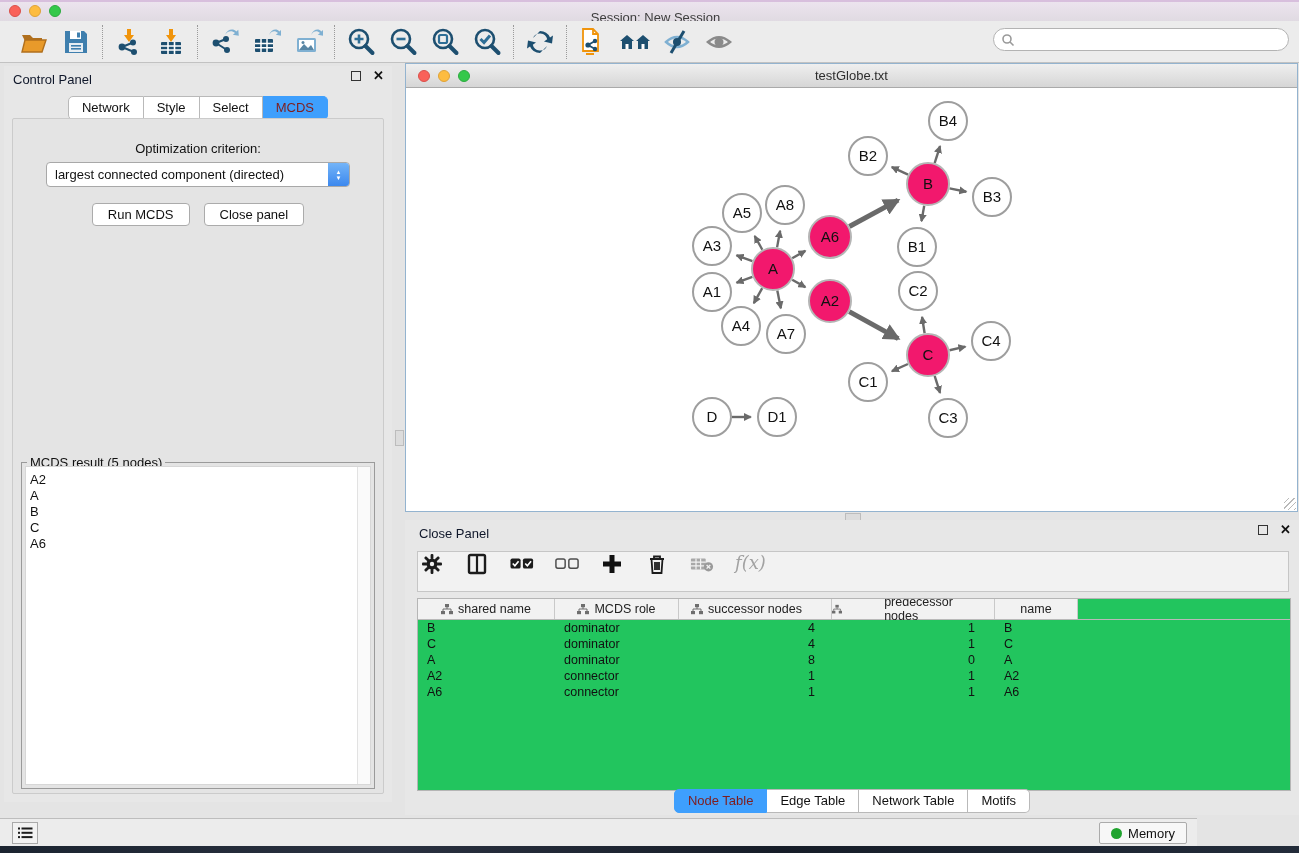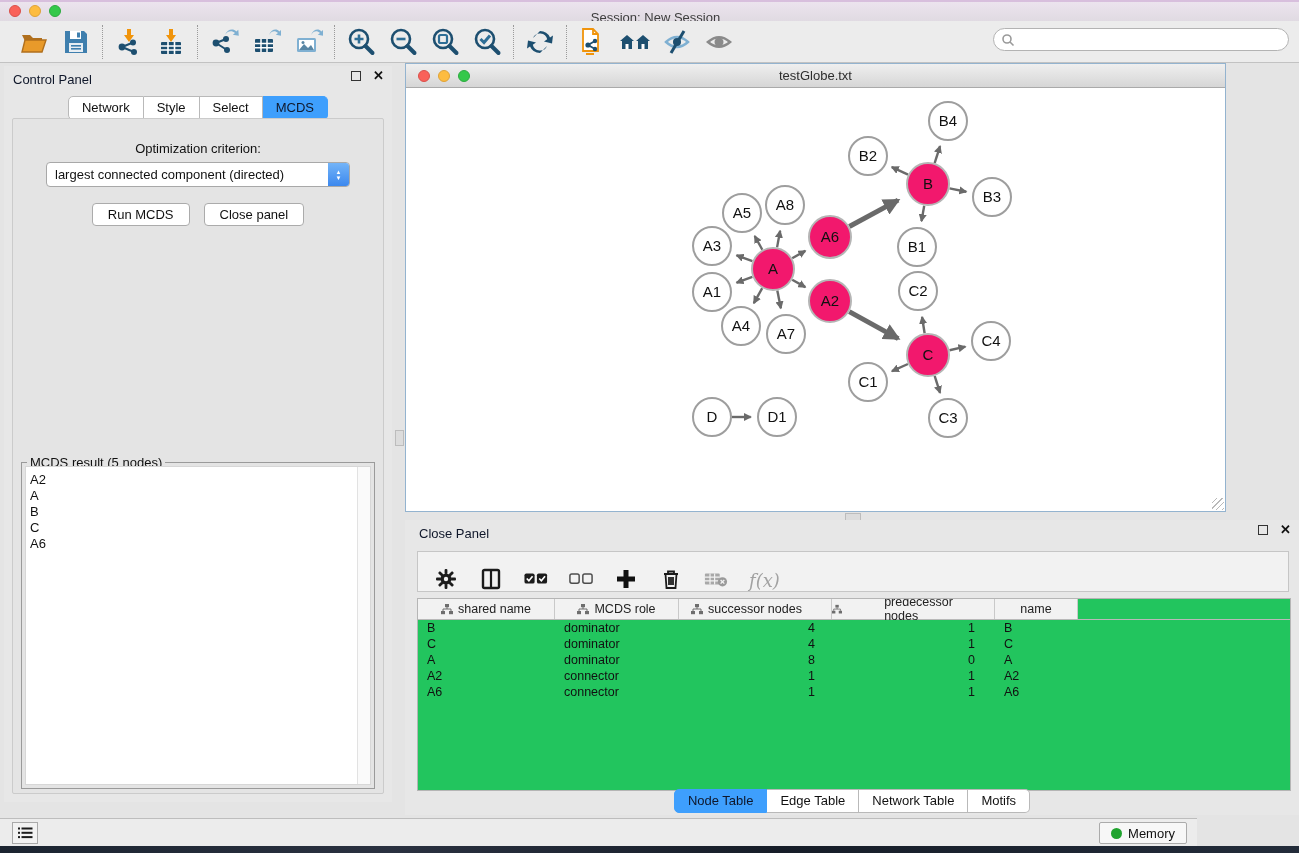--- a/index.html
+++ b/index.html
@@ -33,21 +33,21 @@
   .panel-title { font-size:13px; color:#0f172a; }
   .panel-icons { position:absolute; right:8px; top:5px; display:flex; gap:12px; align-items:center; }
   .float-ic { width:10px; height:10px; border:1.5px solid #333; display:inline-block; }
   .close-ic { font-size:13px; font-weight:bold; color:#111; line-height:10px; }
 
   .segments { display:flex; justify-content:center; }
   .seg { background:#fff; border:1px solid #b9b9b9; border-left:none; padding:3px 13px 4px;
     font-size:13px; color:#111; }
   .seg:first-child { border-left:1px solid #b9b9b9; border-radius:5px 0 0 5px; }
   .seg:last-child { border-radius:0 5px 5px 0; }
-  .seg.active { background:#3e9ffd; border-color:#3e9ffd; color:#0f172a; }
+  .seg.active { background:#3e9ffd; border-color:#3e9ffd; color:#7f1d1d; }
 
   .ctl-tabs { position:absolute; left:0; top:30px; width:100%; }
   .ctl-content { position:absolute; left:8px; right:8px; top:52px; bottom:8px;
     background:#e4e4e4; border:1px solid #cbcbcb; border-radius:2px; }
   .opt-label { position:absolute; top:22px; width:100%; text-align:center; font-size:13px; color:#111; }
   .dropdown { position:absolute; left:33px; right:33px; top:43px; height:25px; background:#fff;
     border:1px solid #a8a8a8; border-radius:4px; display:flex; align-items:center; }
   .dropdown .dd-text { flex:1; font-size:13px; padding-left:8px; color:#111; white-space:nowrap; }
   .dd-stepper { width:21px; height:100%; border-radius:0 3px 3px 0;
     background:linear-gradient(#73b4f8,#3c88ee); display:flex; flex-direction:column; align-items:center; justify-content:center; }
@@ -57,38 +57,38 @@
     padding:3px 15px; color:#111; font-family:"Liberation Sans", sans-serif; }
 
   .result-box { position:absolute; left:8px; right:8px; top:343px; bottom:4px; border:1px solid #9a9a9a; }
   .result-legend { position:absolute; top:-8px; left:5px; background:#e4e4e4; padding:0 3px; font-size:13px; color:#111; }
   .result-list { position:absolute; inset:3px; background:#fff; border:1px solid #d7d7d7; overflow:hidden; }
   .result-scroll { position:absolute; right:0; top:0; bottom:0; width:13px; background:#fafafa; border-left:1px solid #e2e2e2; }
   .result-items { padding:5px 0 0 4px; }
   .result-items div { font-size:13px; line-height:16px; color:#111; }
 
   
-  .net-window { position:absolute; left:405px; top:63px; width:821px; height:449px;
+  .net-window { position:absolute; left:405px; top:63px; width:893px; height:449px;
     border:1px solid #93b3cf; background:#fff; }
   .net-titlebar { position:relative; height:24px; background:linear-gradient(#efefef,#d6d6d6);
     border-bottom:1px solid #aaa; display:flex; align-items:center; justify-content:center; }
   .net-titlebar .lights { top:6px; left:12px; }
   .net-title { font-size:13px; color:#2d2d2d; }
   .net-canvas { position:relative; width:100%; height:423px; background:#fff; }
   .resize-grip { position:absolute; right:1px; bottom:1px; width:12px; height:12px;
     background:repeating-linear-gradient(135deg, transparent 0 3px, #b9b9b9 3px 4px); }
 
   
   .vhandle { position:absolute; left:395px; top:430px; width:9px; height:16px; background:#dcdcdc; border:1px solid #bcbcbc; }
   .hhandle { position:absolute; left:845px; top:513px; width:16px; height:8px; background:#dcdcdc; border:1px solid #bcbcbc; }
 
   
   .table-panel { position:absolute; left:405px; top:520px; width:894px; height:295px; background:#e7e7e7; }
   .tp-toolbar { position:absolute; left:12px; top:31px; width:872px; height:41px; background:#f2f2f2;
-    border:1px solid #c6c6c6; display:flex; align-items:flex-end; gap:21px; padding-left:16px; }
+    border:1px solid #c6c6c6; display:flex; align-items:flex-start; gap:21px; padding-left:2px; }
   .tp-toolbar .tbtn { width:24px; height:24px; }
   .fx { font-family:"DejaVu Serif", serif; font-style:italic; font-size:18px; color:#a2a2a2; }
 
   .dtable { position:absolute; left:12px; top:78px; width:874px; height:193px; background:#22c55e; border:1px solid #b5b5b5; overflow:hidden; }
   .dt-head { display:flex; height:21px; border-bottom:1px solid #b9b9b9; }
   .dt-hcell { background:#f2f2f2; border-right:1px solid #c9c9c9; display:flex; align-items:center; justify-content:center; gap:5px; }
   .dt-hcell span { font-size:12.5px; color:#222; }
   .dt-row { display:flex; height:16px; align-items:center; }
   .dt-cell { font-size:12.5px; color:#111; overflow:hidden; white-space:nowrap; }
   .al { text-align:left; padding-left:9px; }

